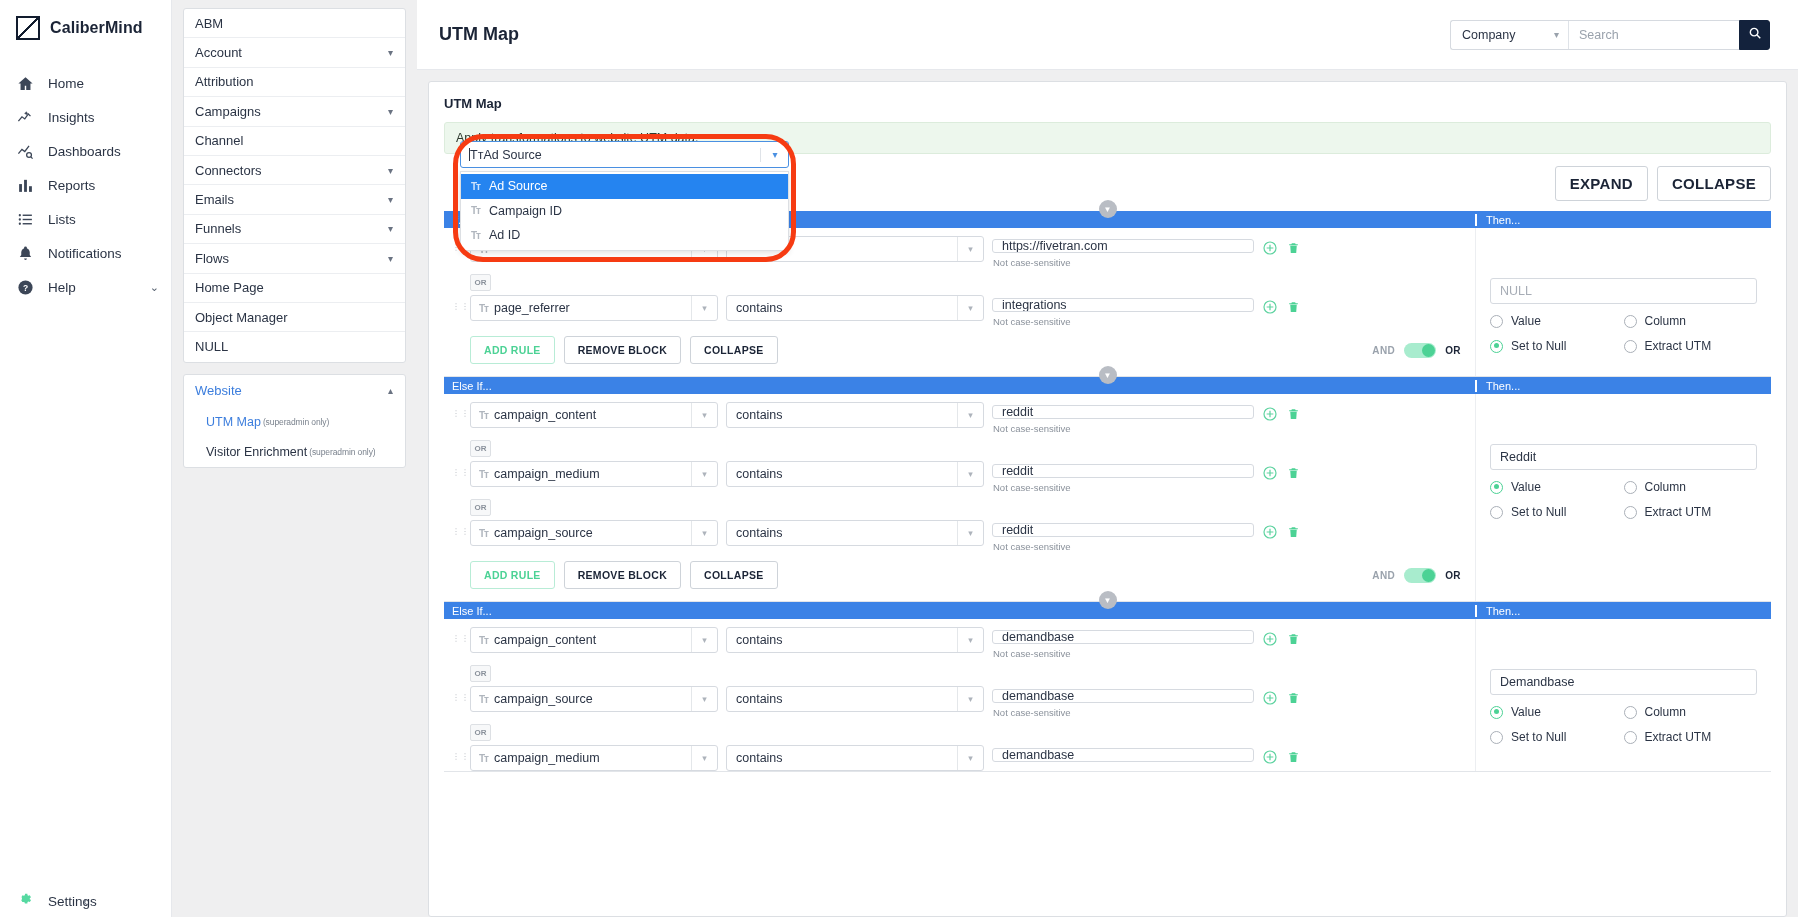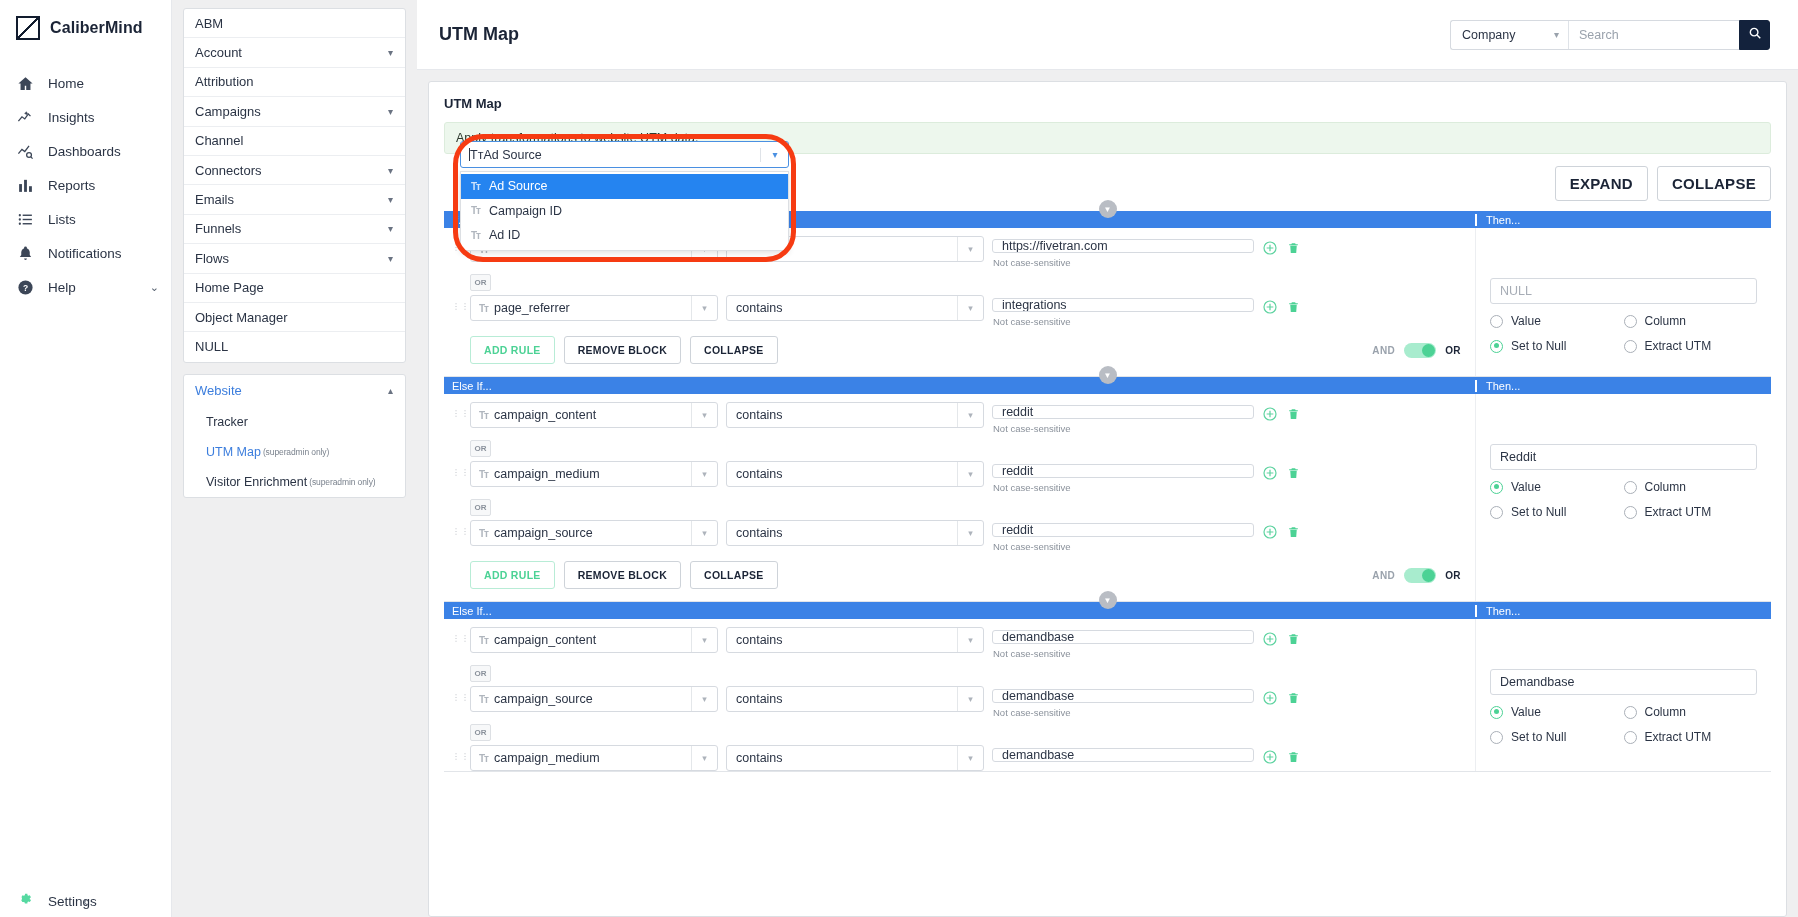--- a/index.html
+++ b/index.html
@@ -380,23 +380,20 @@
         </div>
       <div class="sub-item">
           <span>NULL</span>
         </div>
     </div>
 
     <div class="subcard">
       <div class="sub-head">
         <span>Website</span>
         <span class="sub-chev">▴</span>
-      </div>
-      <div class="sub-sub">
-        <span>Tracker</span>
       </div>
       <div class="sub-sub active">
         <span>UTM Map</span>
         <span class="sup">(superadmin only)</span>
       </div>
       <div class="sub-sub">
         <span>Visitor Enrichment</span>
         <span class="sup">(superadmin only)</span>
       </div>
     </div>

